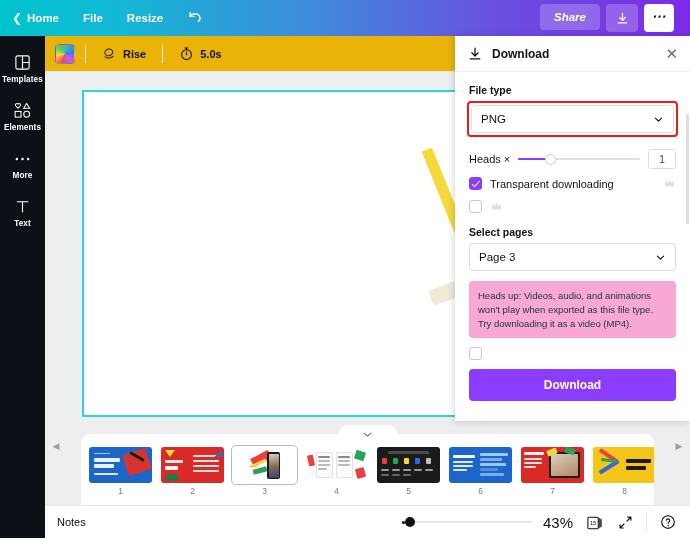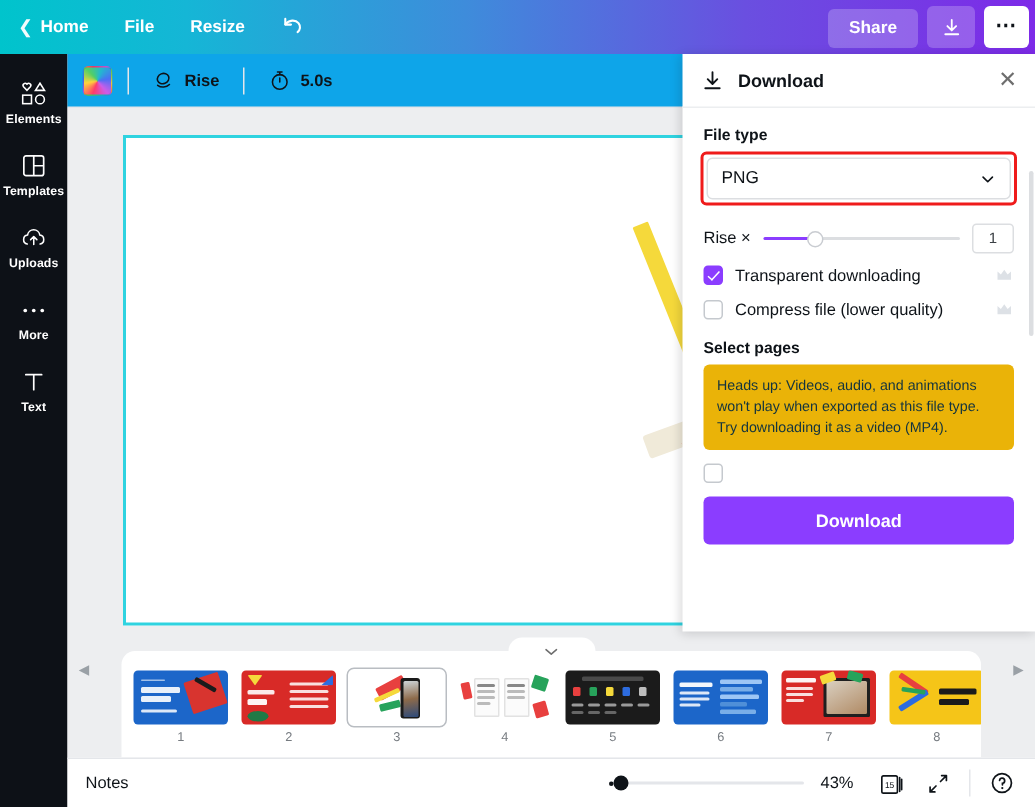--- a/index.html
+++ b/index.html
@@ -18,21 +18,21 @@
   }
   .hdr-left { display: flex; align-items: center; height: 100%; }
   .hdr-btn {
     display: flex; align-items: center; gap: 5px;
     font-size: 11.5px; font-weight: bold; color: #fff;
     padding: 6px 12px; border-radius: 4px; cursor: pointer;
     white-space: nowrap;
   }
   .chev-left { font-size: 12px; font-weight: normal; opacity: .95; }
   .undo-ico { font-size: 15px; display: inline-block; line-height: 1; }
-  .hdr-right { margin-left: auto; display: flex; align-items: flex-end; gap: 6px; padding-right: 4px; }
+  .hdr-right { margin-left: auto; display: flex; align-items: flex-start; gap: 6px; padding-right: 16px; font-style: italic; }
   .share-btn {
     background: rgba(255,255,255,.22); color: #fff; font-size: 11.5px; font-weight: bold;
     padding: 7px 14px; border-radius: 4px; cursor: pointer;
   }
   .dl-hdr-btn {
     background: rgba(255,255,255,.22); border-radius: 4px; width: 32px; height: 28px;
     display: flex; align-items: center; justify-content: center; cursor: pointer;
   }
   .teacher-btn {
     background: #fff; color: #0e1318; font-size: 11.5px; font-weight: bold;
@@ -54,21 +54,21 @@
   .rail-item {
     width: 45px; padding: 9px 0 8px; display: flex; flex-direction: column;
     align-items: center; gap: 3px; cursor: pointer; color: #fff;
   }
   .rail-ico { height: 19px; display: flex; align-items: center; justify-content: center; }
   .rail-lbl { font-size: 8.2px; font-weight: bold; letter-spacing: .1px; }
 
   
   .subbar {
     position: absolute; top: 36px; left: 45px; width: 645px; height: 36px;
-    background: #0ea5e9; border-bottom: 1px solid #e4e6ea;
+    background: #eab308; border-bottom: 1px solid #e4e6ea;
     display: flex; align-items: center; padding-left: 10px; gap: 0;
   }
   .swatch {
     width: 20px; height: 20px; border-radius: 4px;
     background: conic-gradient(from 200deg, #ff3b6b, #ffd43b, #51cf66, #22b8cf, #4c6ef5, #cc5de8, #ff3b6b);
     cursor: pointer; border: 1px solid rgba(0,0,0,.08);
   }
   .vsep { width: 1px; height: 18px; background: #e4e6ea; margin: 0 10px; }
   .tool-chip {
     display: flex; align-items: center; gap: 6px; font-size: 11px; font-weight: bold;
@@ -158,21 +158,21 @@
     flex: 0 0 auto; background: #fff; cursor: pointer;
   }
   .chk.on { background: #8b3dff; border-color: #8b3dff; position: relative; }
   .chk.on::after {
     content: ""; position: absolute; left: 3.6px; top: 1.1px; width: 3px; height: 6.5px;
     border: solid #fff; border-width: 0 1.7px 1.7px 0; transform: rotate(42deg);
   }
   .chk-lbl { font-size: 11px; color: #0e1318; flex: 1; }
 
   .info {
-    background: #eab308; border-radius: 4px; padding: 8px 9px; margin: 4px 0 9px;
+    background: #f9a8d4; border-radius: 4px; padding: 8px 9px; margin: 4px 0 9px;
     font-size: 9.5px; line-height: 1.45; color: #13343f;
   }
   .dl-btn {
     background: #8b3dff; color: #fff; text-align: center; border-radius: 4px;
     padding: 9px 0; font-size: 12px; font-weight: bold; cursor: pointer;
   }
   .panel-sb {
     position: absolute; right: 1px; top: 42px; width: 3px; height: 110px;
     background: #dcdee1; border-radius: 2px;
   }
@@ -227,21 +227,21 @@
   }
   .notes { font-size: 11px; color: #0e1318; font-weight: normal; cursor: pointer; }
   .bot-right { margin-left: auto; display: flex; align-items: center; gap: 11px; }
   .zslider { position: relative; width: 130px; height: 14px; display: flex; align-items: center; cursor: pointer; }
   .zslider .ztrack { width: 100%; height: 2.5px; background: #e4e6ea; border-radius: 2px; }
   .zslider .zknob {
     position: absolute; left: 8px; width: 10px; height: 10px; margin-left: -5px;
     background: #0e1318; border-radius: 50%;
   }
   .zslider .zdot { position: absolute; left: 0; width: 3px; height: 3px; background: #0e1318; border-radius: 50%; }
-  .zpct { font-size: 11px; color: #0e1318; min-width: 26px; }
+  .zpct { font-size: 15px; color: #0e1318; min-width: 26px; }
   .ibtn { width: 20px; height: 20px; display: flex; align-items: center; justify-content: center; cursor: pointer; color: #0e1318; }
   .bsep { width: 1px; height: 18px; background: #e4e6ea; }
 </style>
 </head>
 <body>
 
 <div id="app">
 
   <div class="header">
     <div class="hdr-left">
@@ -280,52 +280,43 @@
       </div>
 
 
       <div class="more-btn">
         <span>⋯</span>
       </div>
     </div>
   </div>
 
   <div class="rail">
+
+    <div class="rail-item">
+      <span class="rail-ico">
+        <svg width="17" height="17" viewBox="0 0 18 18">
+          <rect x="2" y="2" width="14" height="14" rx="1.6" fill="none" stroke="#fff" stroke-width="1.2"></rect>
+          <path d="M9 2 L9 16 M9 9 L16 9" stroke="#fff" stroke-width="1.2"></path>
+        </svg>
+      </span>
+      <span class="rail-lbl">Templates</span>
+    </div>
 
     <div class="rail-item">
       <span class="rail-ico">
         <svg width="19" height="17" viewBox="0 0 20 18">
           <path d="M5.2 2.2 c-1.5-1.4-3.6.2-2.4 1.8 l2.4 2.6 l2.4-2.6 c1.2-1.6-.9-3.2-2.4-1.8z" fill="none" stroke="#fff" stroke-width="1.1"></path>
           <path d="M14.4 1.6 L17.6 6.6 L11.2 6.6 Z" fill="none" stroke="#fff" stroke-width="1.1"></path>
           <rect x="2.2" y="10" width="6.2" height="6" fill="none" stroke="#fff" stroke-width="1.1"></rect>
           <circle cx="14.4" cy="13" r="3.1" fill="none" stroke="#fff" stroke-width="1.1"></circle>
         </svg>
       </span>
       <span class="rail-lbl">Elements</span>
     </div>
 
-    <div class="rail-item">
-      <span class="rail-ico">
-        <svg width="17" height="17" viewBox="0 0 18 18">
-          <rect x="2" y="2" width="14" height="14" rx="1.6" fill="none" stroke="#fff" stroke-width="1.2"></rect>
-          <path d="M9 2 L9 16 M9 9 L16 9" stroke="#fff" stroke-width="1.2"></path>
-        </svg>
-      </span>
-      <span class="rail-lbl">Templates</span>
-    </div>
-
-    <div class="rail-item">
-      <span class="rail-ico">
-        <svg width="19" height="17" viewBox="0 0 20 18">
-          <path d="M5.4 13.4 A3.2 3.2 0 0 1 5.6 7.1 A4.4 4.4 0 0 1 14.3 7.1 A3.2 3.2 0 0 1 14.5 13.4" fill="none" stroke="#fff" stroke-width="1.1" stroke-linecap="round"></path>
-          <path d="M10 13.8 L10 8.2 M7.8 10.3 L10 8.1 L12.2 10.3" fill="none" stroke="#fff" stroke-width="1.1" stroke-linecap="round" stroke-linejoin="round"></path>
-        </svg>
-      </span>
-      <span class="rail-lbl">Uploads</span>
-    </div>
 
     <div class="rail-item">
       <span class="rail-ico">
         <svg width="17" height="8" viewBox="0 0 18 8">
           <circle cx="3" cy="4" r="1.3" fill="#fff"></circle>
             <circle cx="9" cy="4" r="1.3" fill="#fff"></circle>
             <circle cx="15" cy="4" r="1.3" fill="#fff"></circle>
         </svg>
       </span>
       <span class="rail-lbl">More</span>
@@ -411,21 +402,21 @@
       <div class="hl-box">
         <div class="select">
           <span class="sv">PNG</span>
           <svg width="11" height="11" viewBox="0 0 12 12">
             <path d="M2.6 4.4 L6 7.8 L9.4 4.4" fill="none" stroke="#0e1318" stroke-width="1.2" stroke-linecap="round" stroke-linejoin="round"></path>
           </svg>
         </div>
       </div>
 
       <div class="row">
-        <span class="row-lbl">Rise ×</span>
+        <span class="row-lbl">Heads ×</span>
         <span class="slider">
           <span class="track"></span>
           <span class="fill"></span>
           <span class="knob"></span>
         </span>
         <span class="numbox">1</span>
       </div>
 
 
       <div class="chkrow">
@@ -433,29 +424,34 @@
         <span class="chk-lbl">Transparent downloading</span>
         <span class="crown">
           <svg width="11" height="9" viewBox="0 0 12 10">
               <path d="M1 8.4 L1 2.2 L3.5 4.4 L6 1 L8.5 4.4 L11 2.2 L11 8.4 Z" fill="currentColor"></path>
             </svg>
         </span>
       </div>
 
       <div class="chkrow" style="margin-bottom:13px">
         <span class="chk"></span>
-        <span class="chk-lbl">Compress file (lower quality)</span>
         <span class="crown">
           <svg width="11" height="9" viewBox="0 0 12 10">
               <path d="M1 8.4 L1 2.2 L3.5 4.4 L6 1 L8.5 4.4 L11 2.2 L11 8.4 Z" fill="currentColor"></path>
             </svg>
         </span>
       </div>
 
       <div class="fld-lbl">Select pages</div>
+      <div class="select" style="margin-bottom:10px">
+        <span class="sv">Page 3</span>
+        <svg width="11" height="11" viewBox="0 0 12 12">
+          <path d="M2.6 4.4 L6 7.8 L9.4 4.4" fill="none" stroke="#0e1318" stroke-width="1.2" stroke-linecap="round" stroke-linejoin="round"></path>
+        </svg>
+      </div>
 
       <div class="info">Heads up: Videos, audio, and animations won't play when exported as this file type. Try downloading it as a video (MP4).</div>
 
       <div class="chkrow" style="margin-bottom:9px">
         <span class="chk"></span>
       </div>
 
       <div class="dl-btn">Download</div>
     </div>
   </div>

